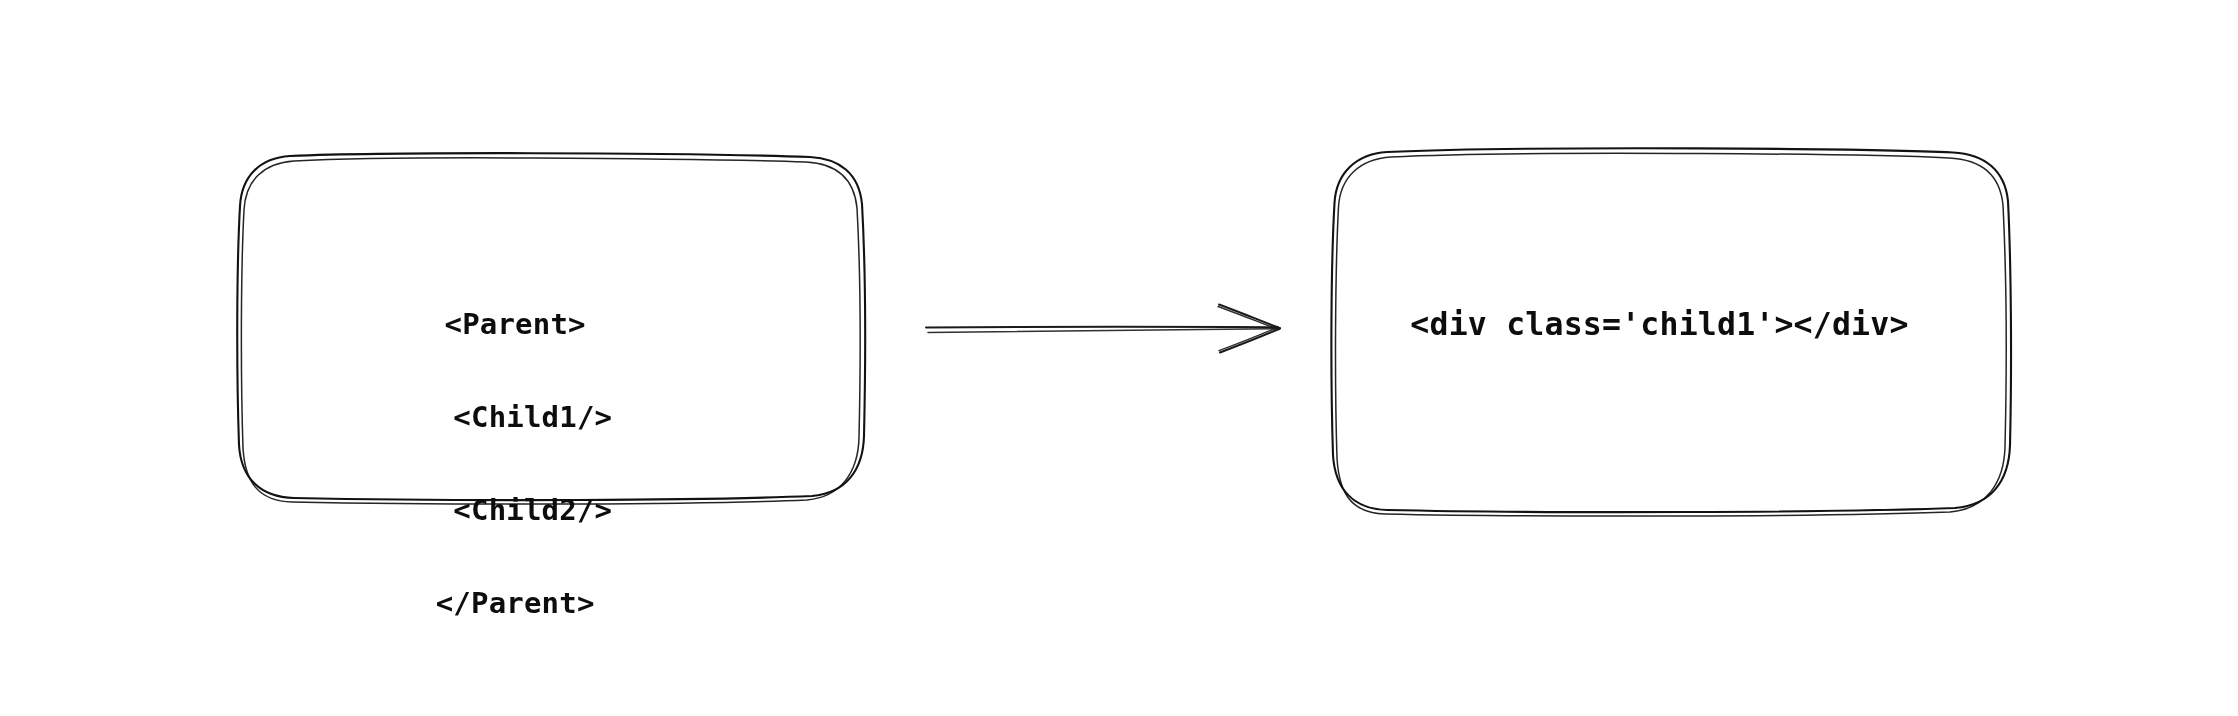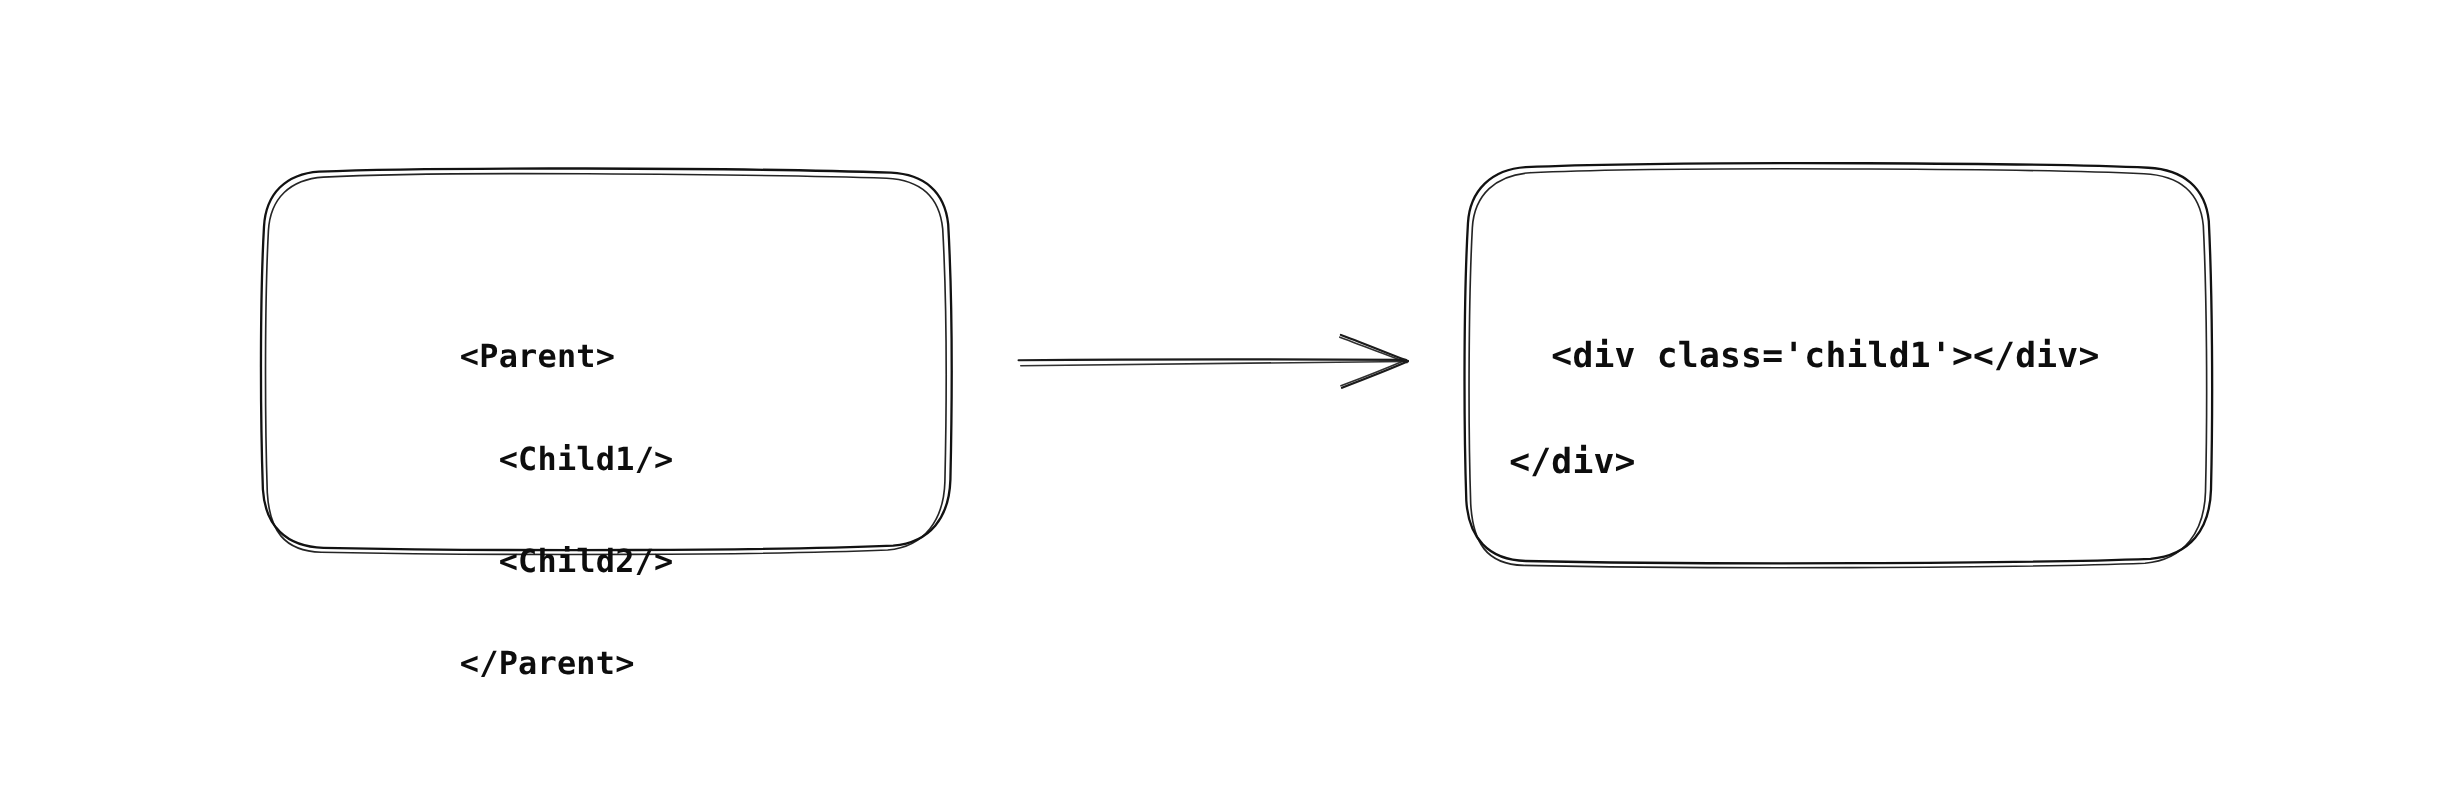--- a/index.html
+++ b/index.html
@@ -42,20 +42,21 @@
     position: absolute;
     white-space: pre;
     color: #0d0d0d;
     font-family: "DejaVu Sans Mono", monospace;
     font-weight: 700;
     letter-spacing: 0.2px;
   }
   .code-line {
     display: block;
     white-space: pre;
+    text-align: center;
   }
 
   #left-code {
     left: 418px;
     top: 247px;
     font-size: 29px;
     line-height: 31px;
   }
   #right-code {
     left: 1372px;
@@ -166,17 +167,16 @@
            C 677 340, 659 366, 623 369
            C 506 373.5, 218 374.5, 58 371
            C 24 370, 12 350, 10 315
            C 7.5 239, 8.2 126, 11.5 64
            C 13.2 34, 33 16, 64 14"></path>
     </svg>
   </div>
 
   <div class="code-block" id="right-code">
     <span class="code-line">  &lt;div class='child1'&gt;&lt;/div&gt;</span>
-    <span class="code-line">&lt;/div&gt;</span>
   </div>
 
 
 </div>
 
 </body></html>

